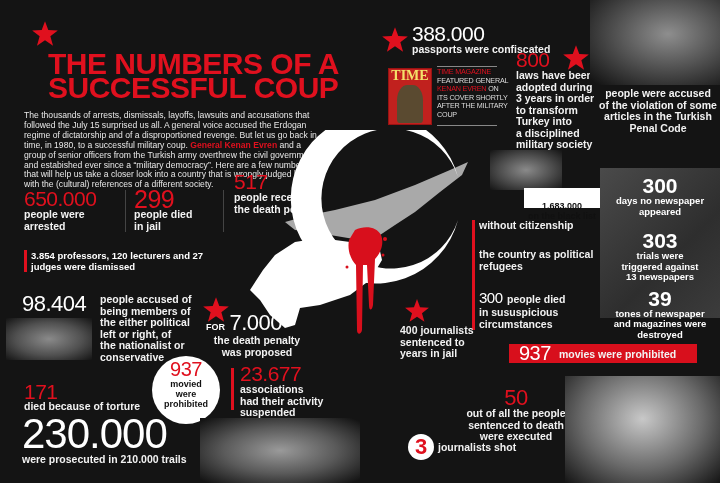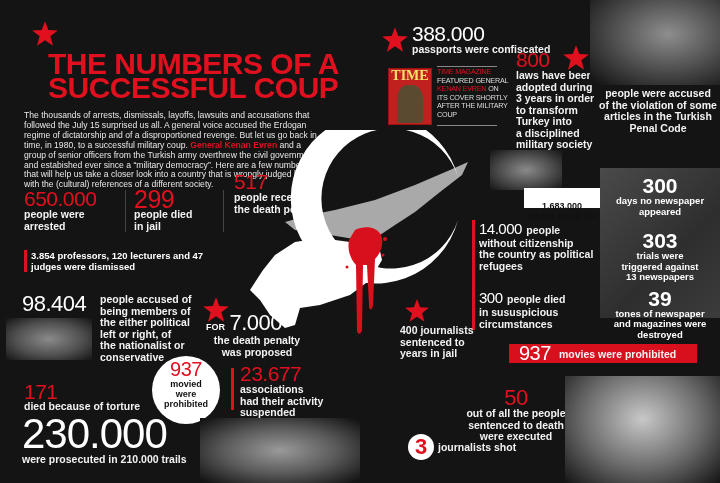--- a/index.html
+++ b/index.html
@@ -54,21 +54,21 @@
 </div>
 <div class="vline" style="left:223px;top:190px;height:42px"></div>
 <div class="abs" style="left:234px;top:172px">
   <div class="big red" style="font-size:21px;line-height:20px">517</div>
   <div class="lbl">people received</div>
   <div class="lbl">the death penalty</div>
 </div>
 
 <div class="vbar" style="left:24px;top:250px;height:22px"></div>
 <div class="abs" style="left:31px;top:250px;font-size:9.5px;font-weight:700;line-height:11px">
-  <div>3.854 professors, 120 lecturers and 47</div>
+  <div>3.854 professors, 120 lecturers and 27</div>
   <div>judges were dismissed</div>
 </div>
 
 <svg class="abs" style="left:200px;top:130px" width="280" height="200" viewBox="0 0 280 200">
 
   <path fill="#a9a9a9" d="M135,80 L175,70 L215,55 L250,40 L268,32 L262,45 L240,62 L215,82 L195,95 L180,105 L160,110 L130,105 L95,100 L85,92 L110,85 Z"></path>
 
   <path fill="#ffffff" d="M63,140 L75,125 L95,112 L120,108 L150,112 L178,112 L182,130 L170,150 L150,165 L120,175 L100,178 L95,195 L85,198 L70,185 L60,170 L50,160 Z"></path>
 
   <path fill="#ffffff" d="M258,47 A85,85 0 1 0 258,90 A70,70 0 1 1 258,47 Z"></path>
@@ -174,21 +174,20 @@
 </div>
 
 <div class="photo" style="left:490px;top:150px;width:72px;height:40px;background:radial-gradient(ellipse at center,#8a8a8a 0%,#4a4a4a 55%,#141414 100%)"></div>
 <div class="blacklist">
   <div>1.683.000</div>
   <div>on the black list</div>
 </div>
 
 <div class="vbar" style="left:472px;top:220px;height:110px"></div>
 <div class="abs" style="left:479px;top:220px">
-  <div><span class="big white" style="font-size:15px">14.000</span> <span class="lbl">people</span></div>
   <div class="lbl">without citizenship</div>
 </div>
 <div class="abs" style="left:479px;top:249px">
   <div class="lbl">the country as political</div>
   <div class="lbl">refugees</div>
 </div>
 <div class="abs" style="left:479px;top:289px">
   <div><span class="big white" style="font-size:15px">300</span> <span class="lbl">people died</span></div>
   <div class="lbl">in sususpicious</div>
   <div class="lbl">circumstances</div>

